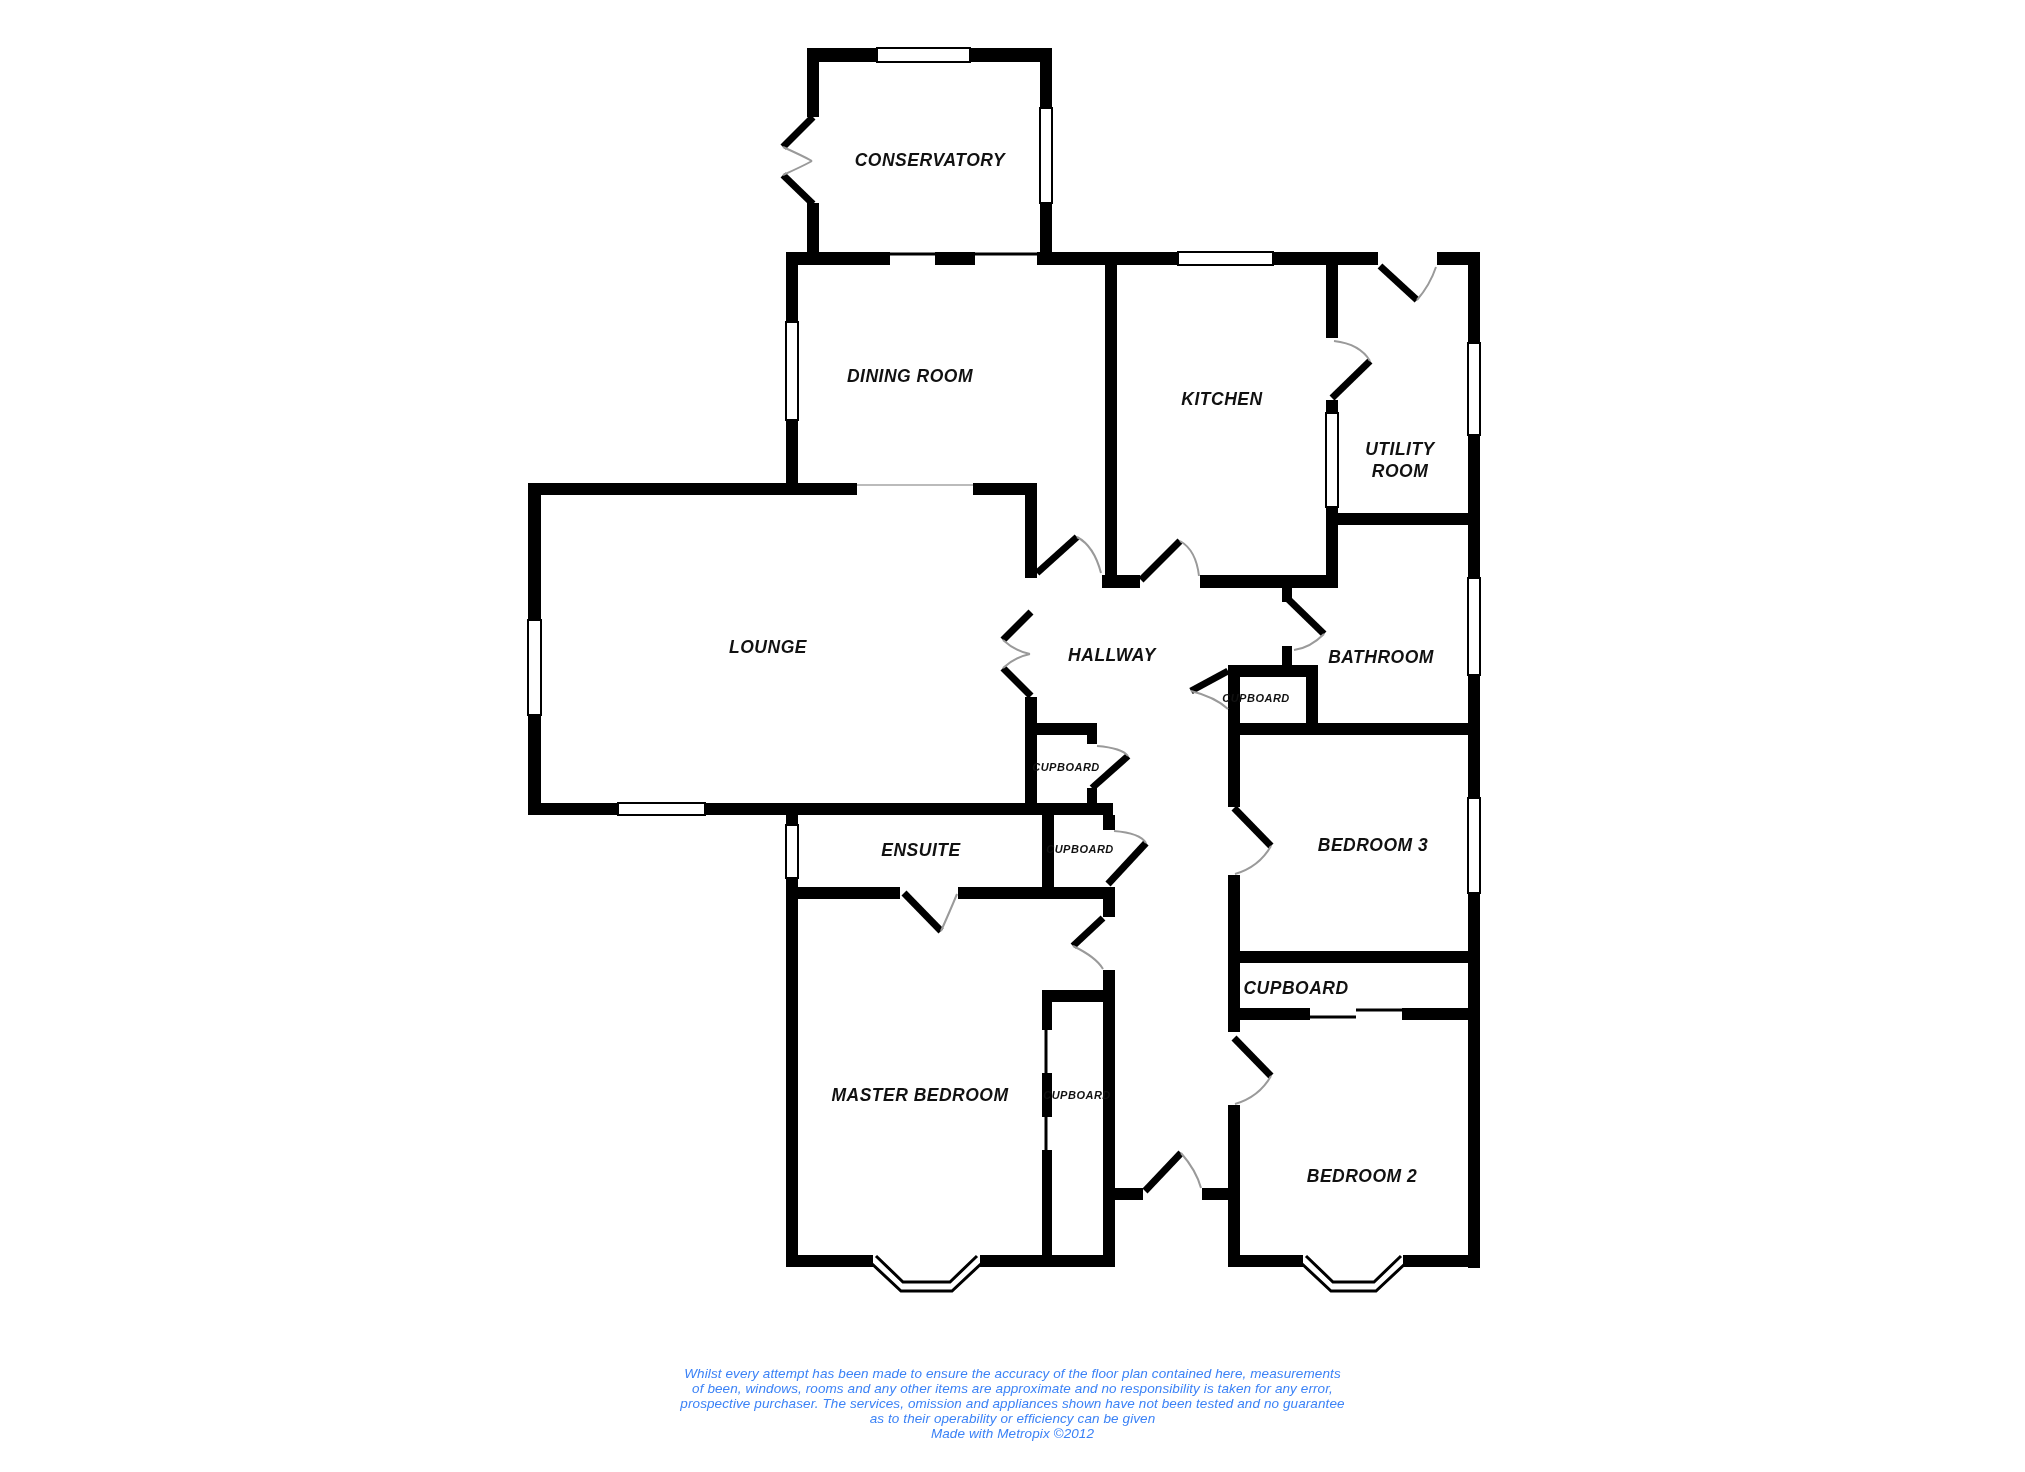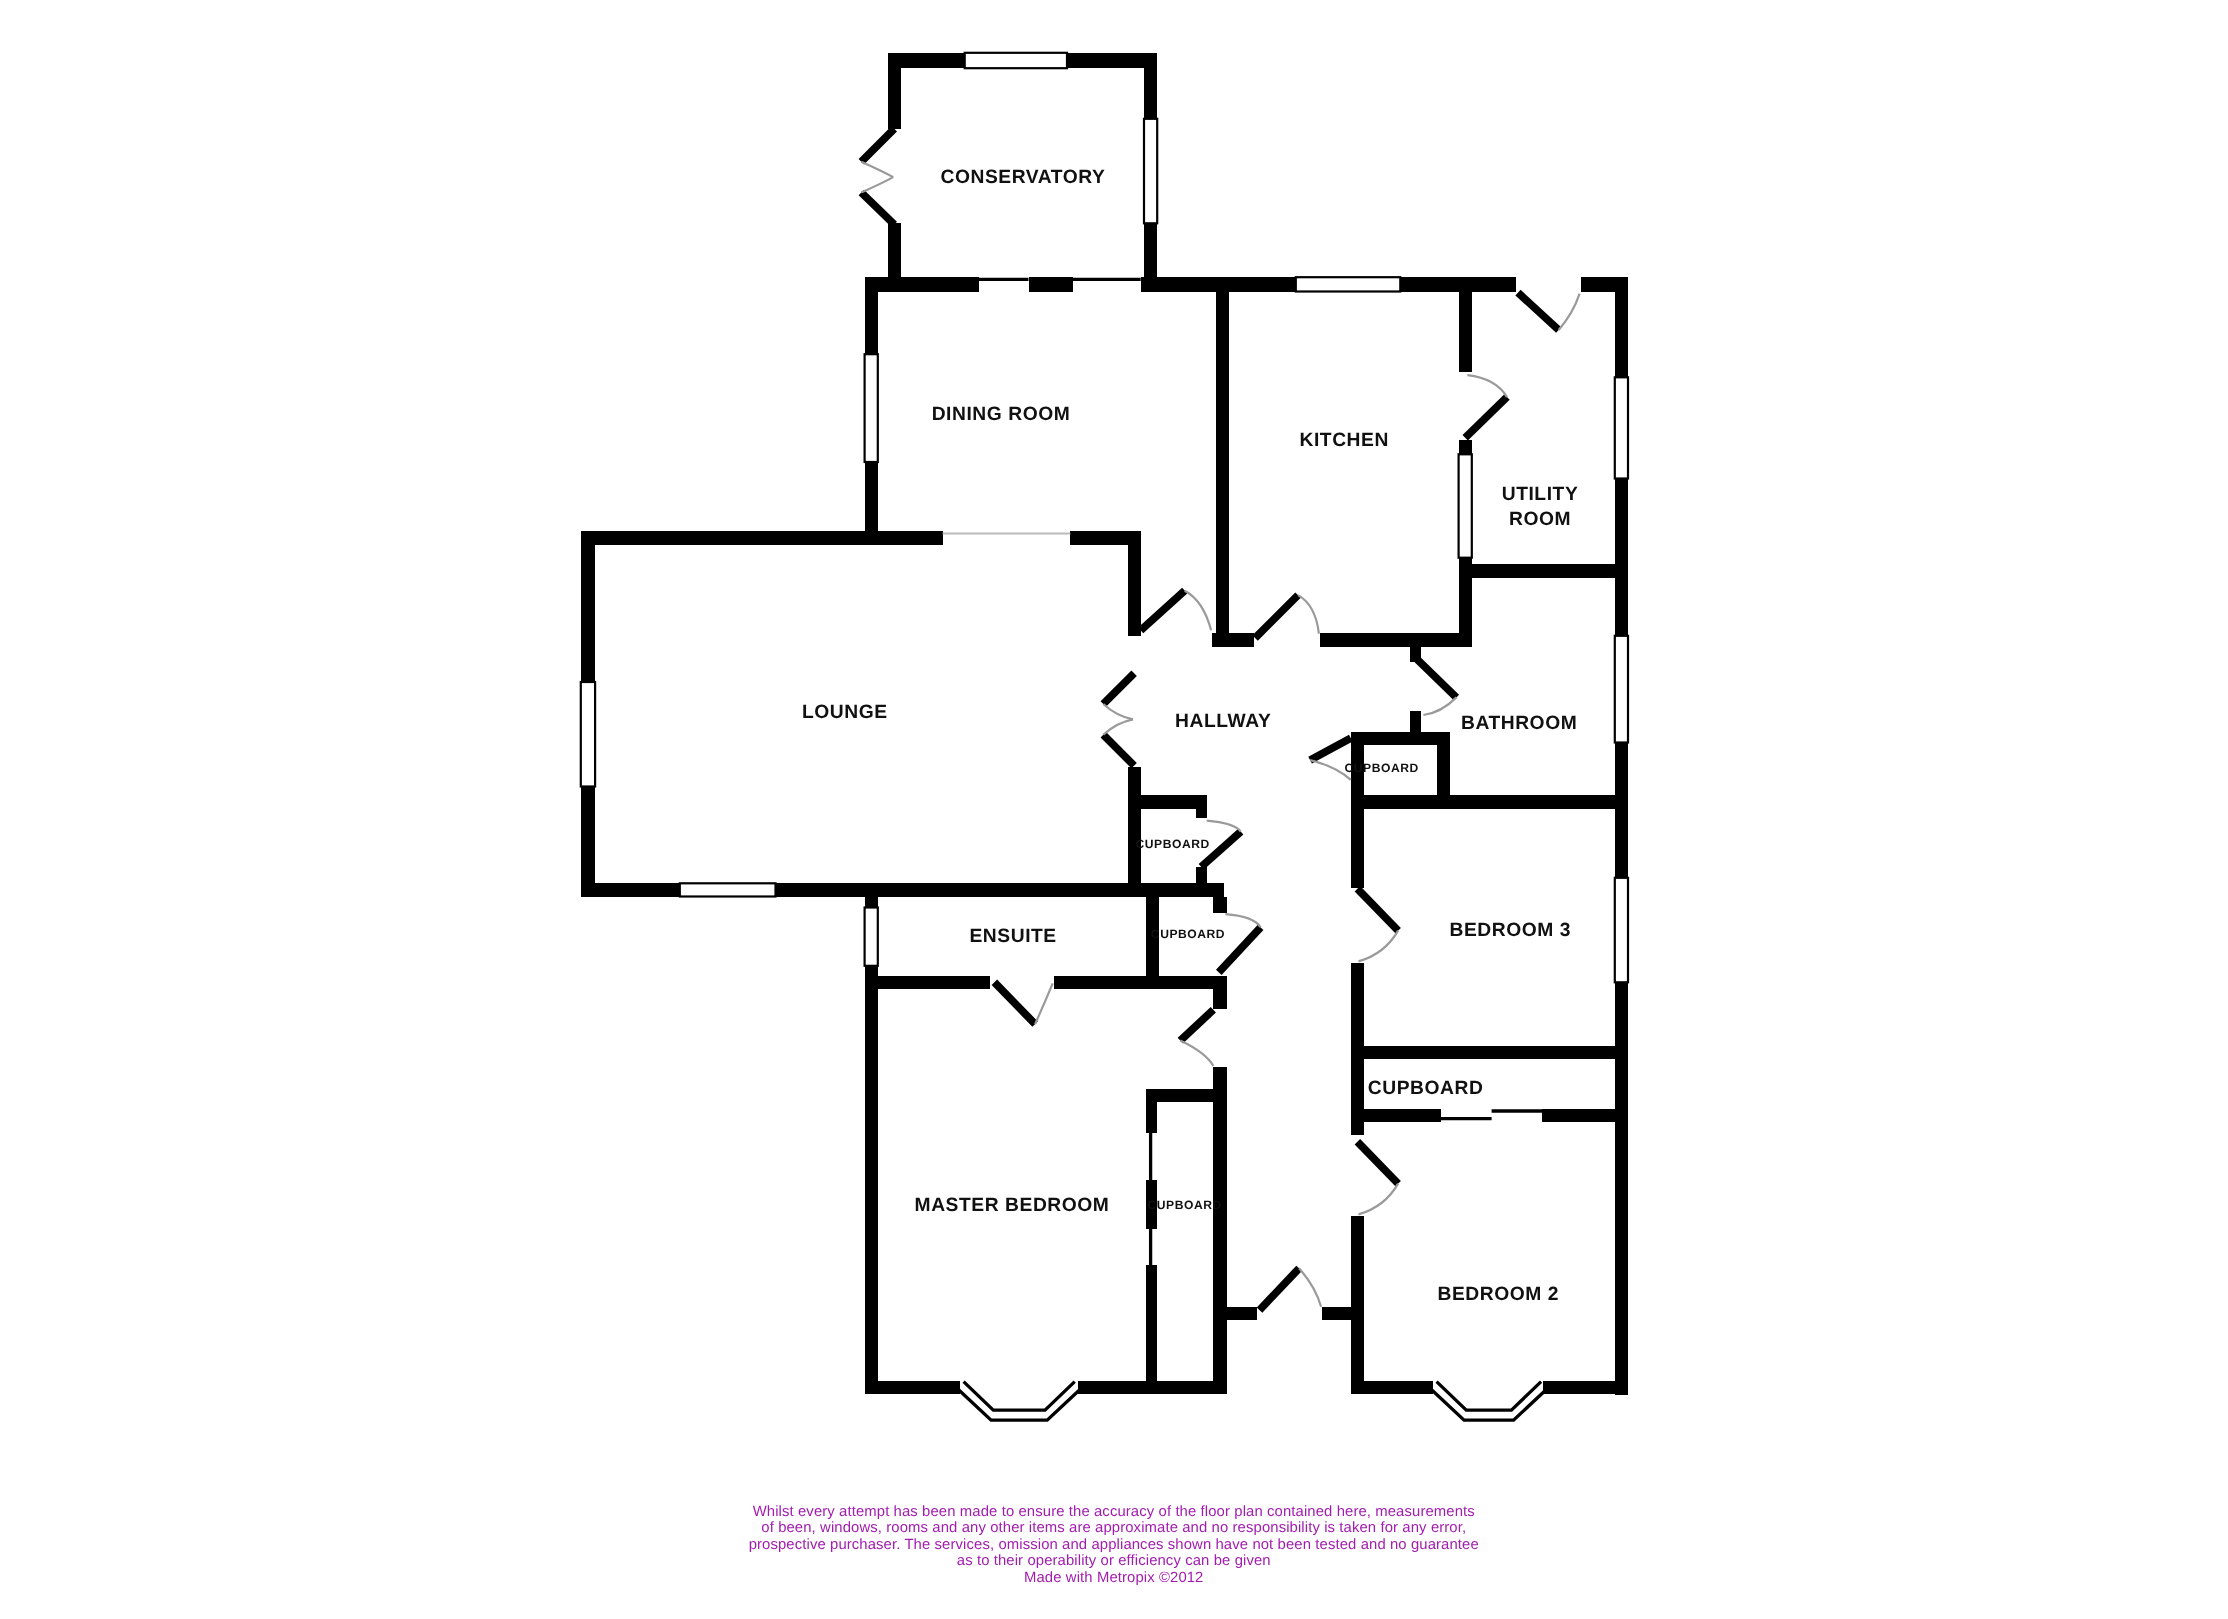--- a/index.html
+++ b/index.html
@@ -2,33 +2,34 @@
 <html><head>
 <meta charset="utf-8">
 <style>
   html,body{margin:0;padding:0;background:#ffffff;}
   .page{
     position:relative;
     width:2025px;height:1472px;
     background:#ffffff;
     font-family:"Liberation Sans", sans-serif;
     overflow:hidden;
+    font-style:italic;
   }
   svg{position:absolute;left:0;top:0;}
   .wall{fill:#000000;}
   .win{fill:#ffffff;stroke:#000000;stroke-width:2;}
   .leaf{stroke:#000000;stroke-width:7;fill:none;}
   .arc{stroke:#9a9a9a;stroke-width:2;fill:none;}
   .thin{stroke:#000000;stroke-width:3;fill:none;}
   .thin-lt{stroke:#bbbbbb;stroke-width:2;fill:none;}
   .bay{stroke:#000000;stroke-width:3;fill:none;}
   .room-label{fill:#111111;font-weight:bold;letter-spacing:0.5px;}
   .disclaimer{
     position:absolute;left:0;right:0;top:1366px;
-    text-align:center;color:#a21caf;
+    text-align:center;color:#3b82f6;
     font-size:13.5px;line-height:15px;letter-spacing:0.1px;
   }
   .disclaimer div{white-space:nowrap;}
 </style>
 </head>
 <body>
 
 <div class="page">
 
   <svg width="2025" height="1472" viewBox="0 0 2025 1472">

